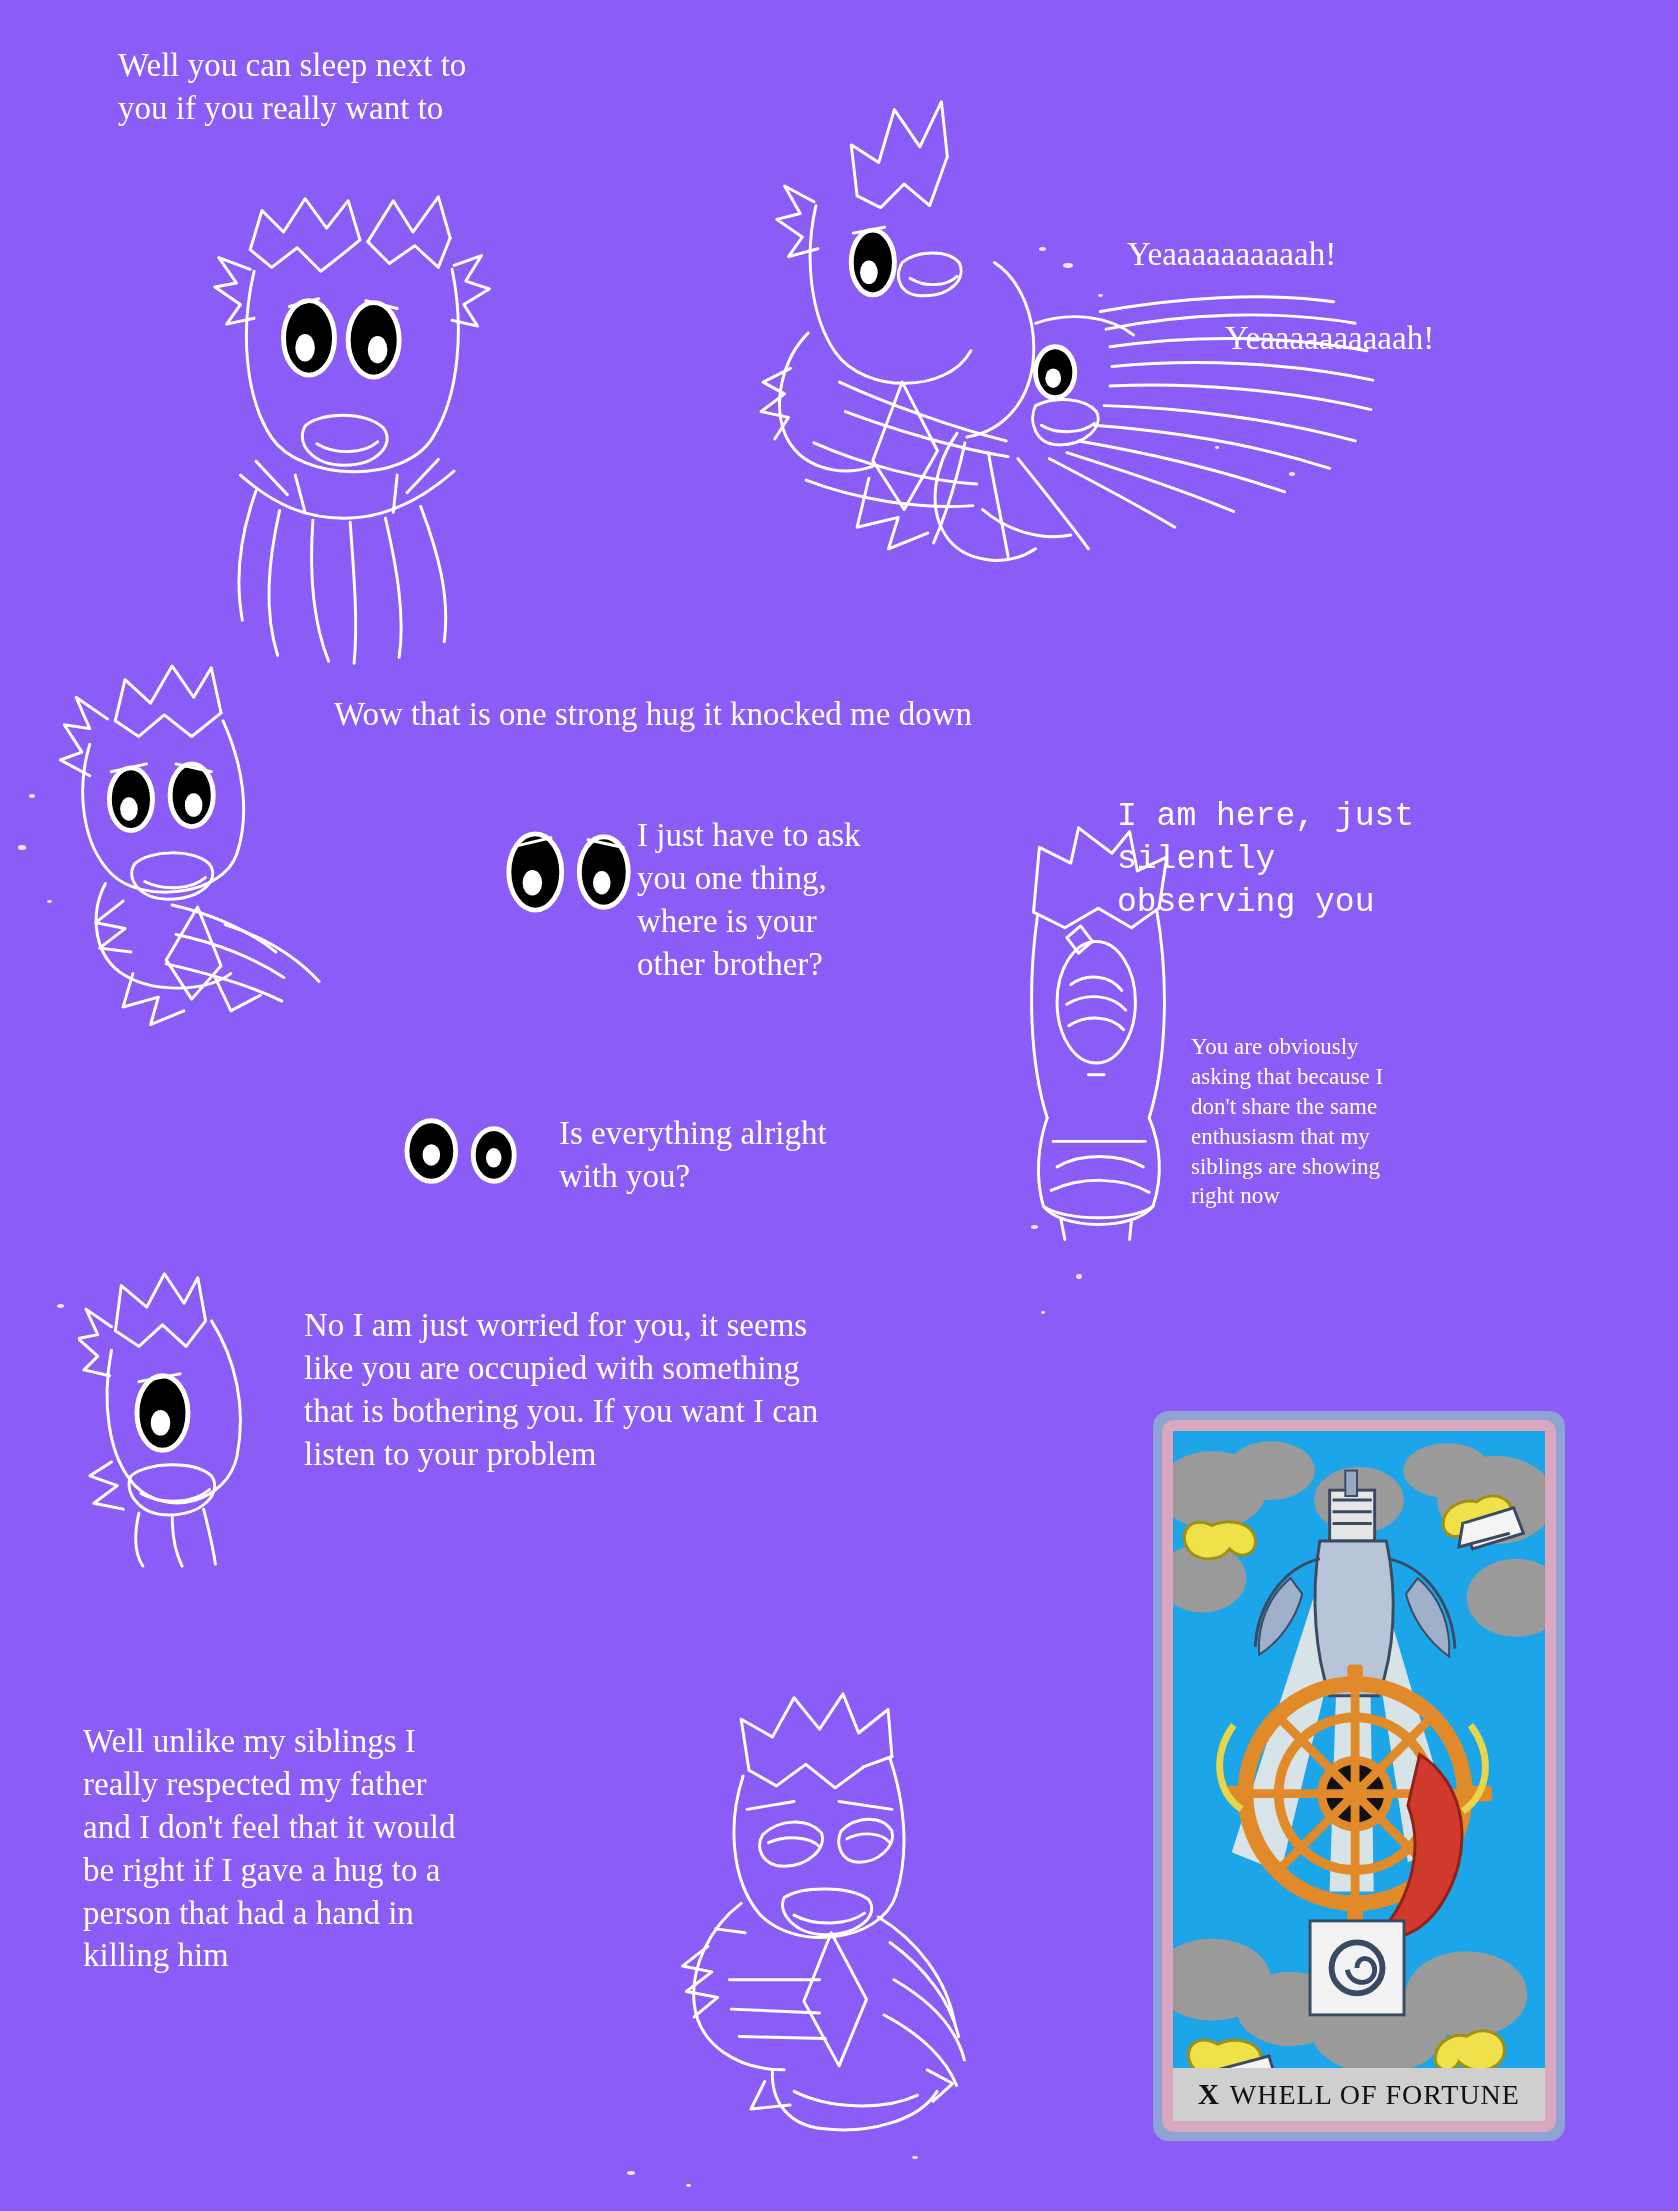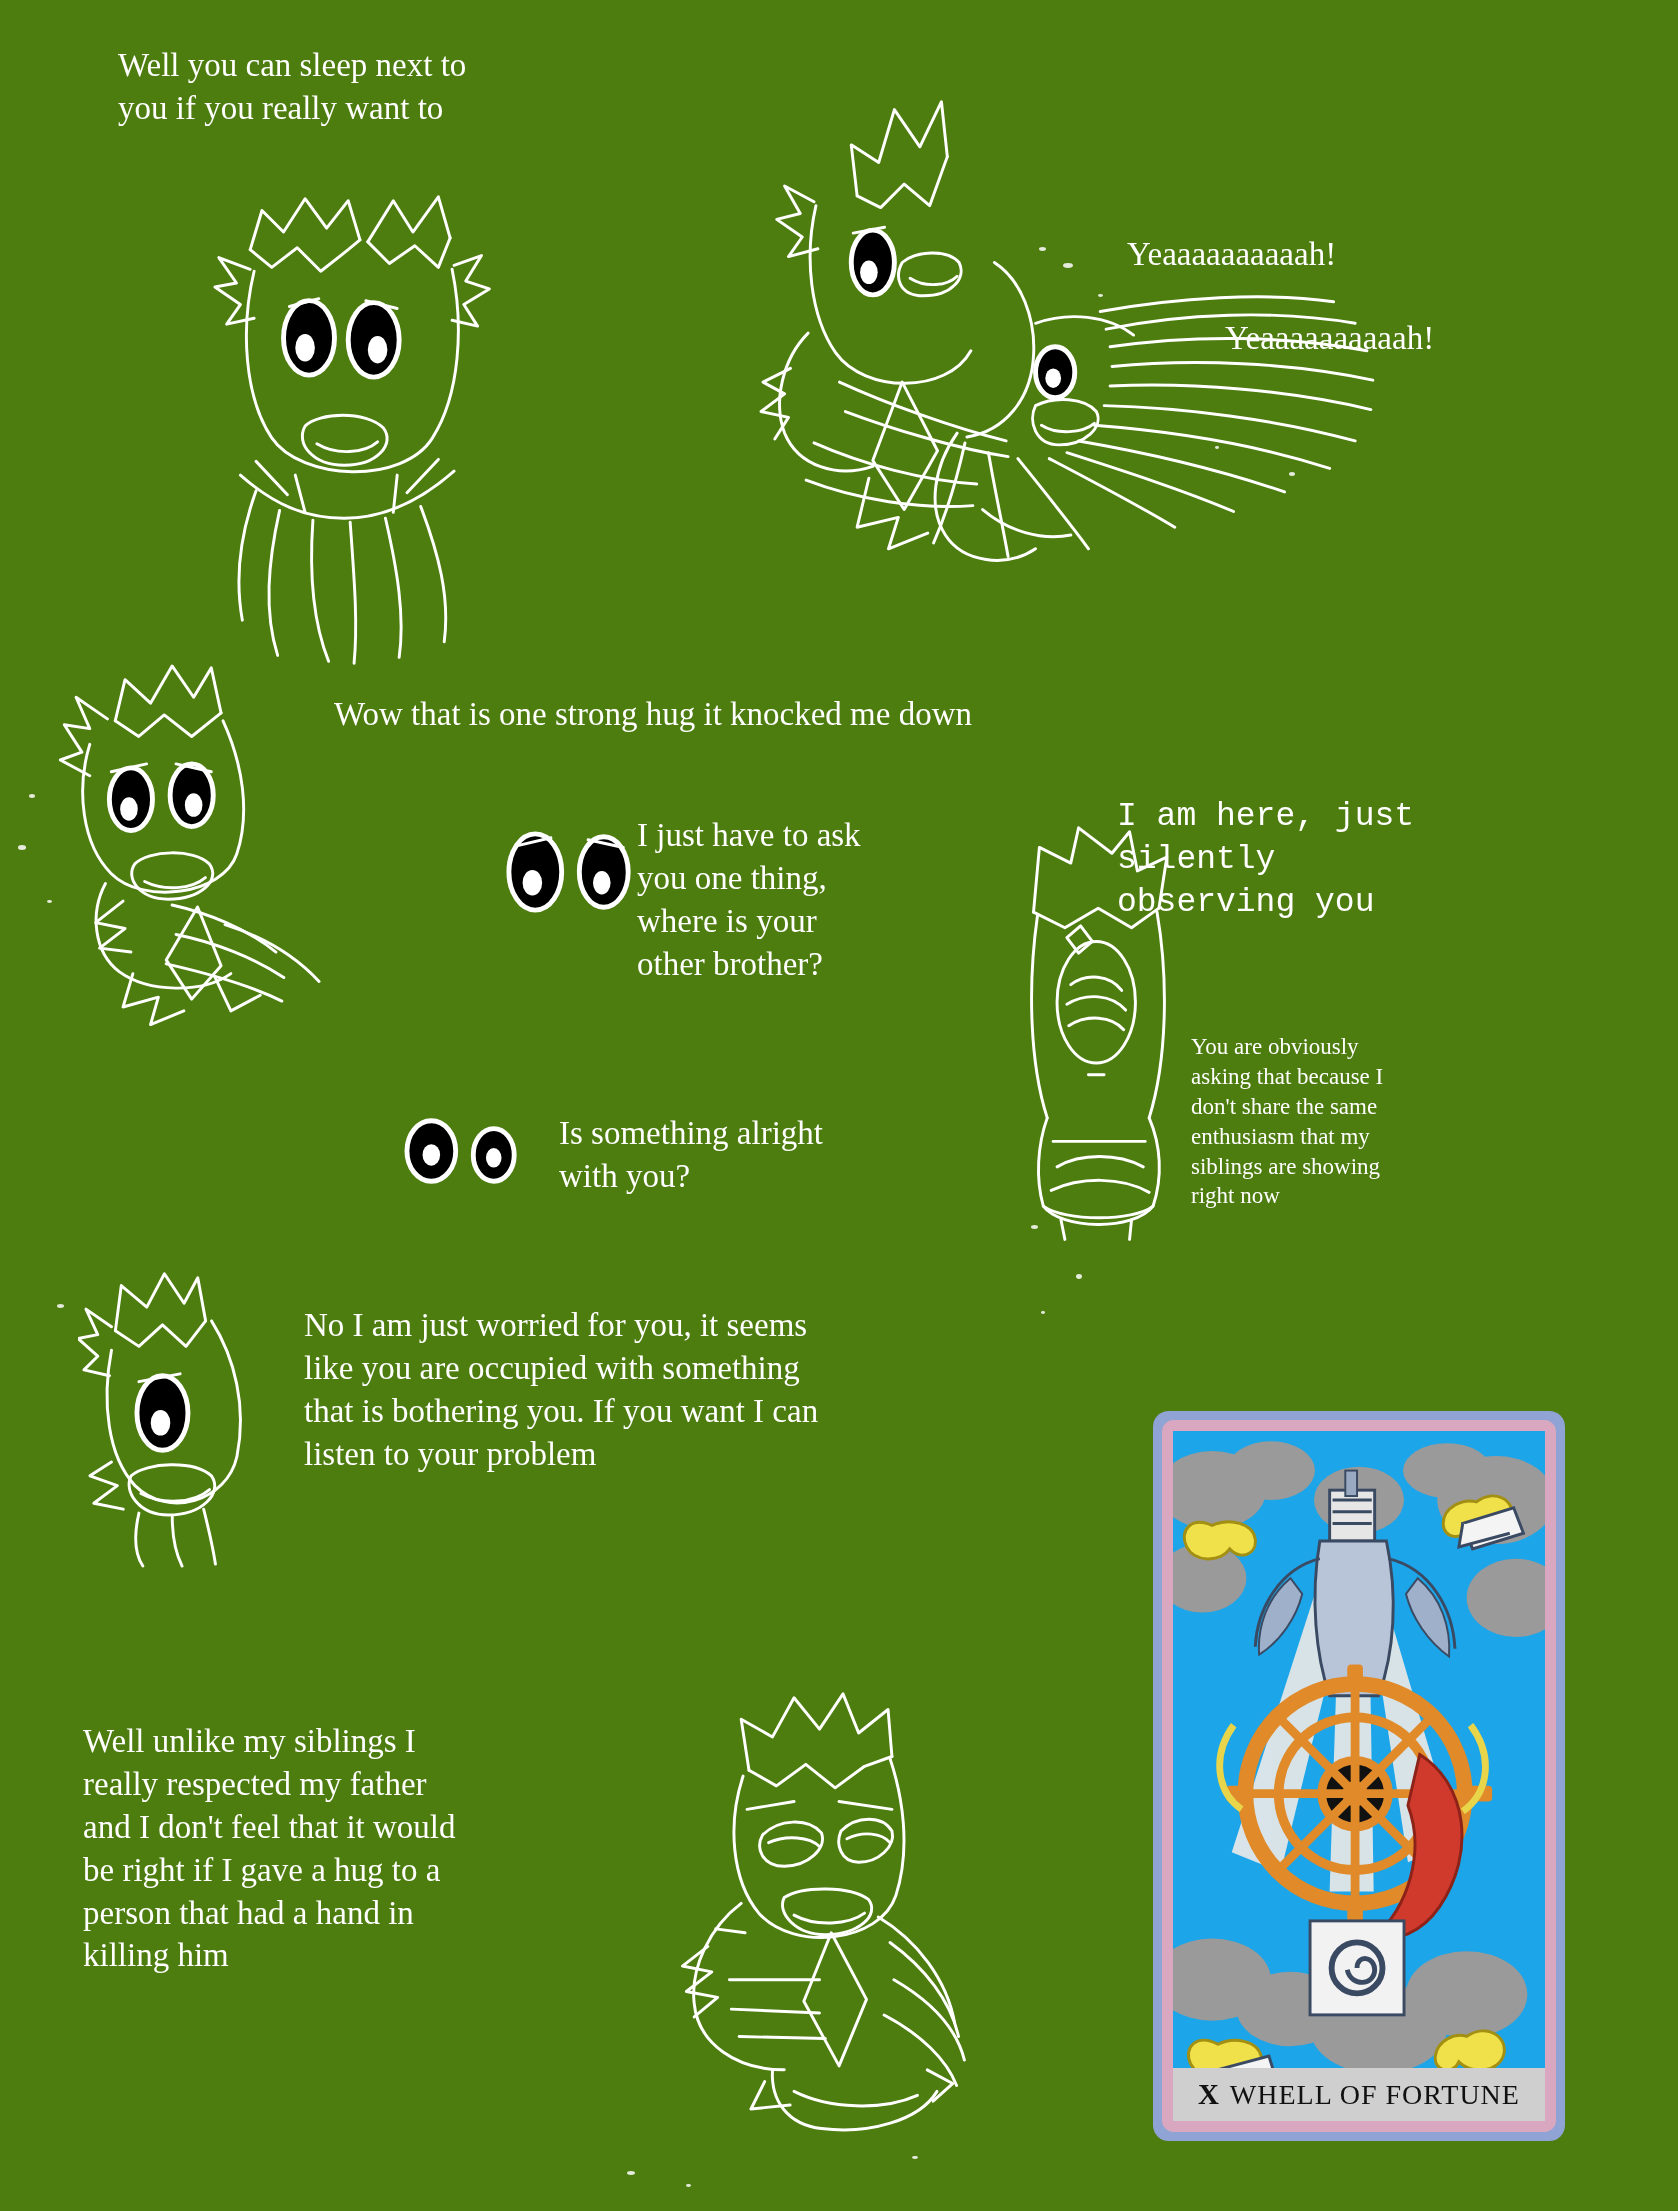--- a/index.html
+++ b/index.html
@@ -8,21 +8,21 @@
     background: #000000;
   }
   body {
     font-family: "Liberation Serif", serif;
     color: #ffffff;
   }
   #page {
     position: relative;
     width: 1678px;
     height: 2211px;
-    background: #4d7c0f;
+    background: #8b5cf6;
     overflow: hidden;
   }
   .speech {
     position: absolute;
     color: #ffffff;
     text-align: left;
     line-height: 1.30;
     font-family: "Liberation Serif", serif;
     white-space: pre-line;
   }
@@ -120,21 +120,21 @@
 
   <div class="speech" id="txt-sleep">Well you can sleep next to
 you if you really want to</div>
   <div class="speech" id="txt-yea1">Yeaaaaaaaaaah!</div>
   <div class="speech" id="txt-yea2">Yeaaaaaaaaaah!</div>
   <div class="speech" id="txt-hug">Wow that is one strong hug it knocked me down</div>
   <div class="speech" id="txt-ask">I just have to ask
 you one thing,
 where is your
 other brother?</div>
-  <div class="speech" id="txt-alright">Is something alright
+  <div class="speech" id="txt-alright">Is everything alright
 with you?</div>
   <div class="speech" id="txt-observing">I am here, just silently
 observing you</div>
   <div class="speech" id="txt-obviously">You are obviously
 asking that because I
 don't share the same
 enthusiasm that my
 siblings are showing
 right now</div>
   <div class="speech" id="txt-worried">No I am just worried for you, it seems

